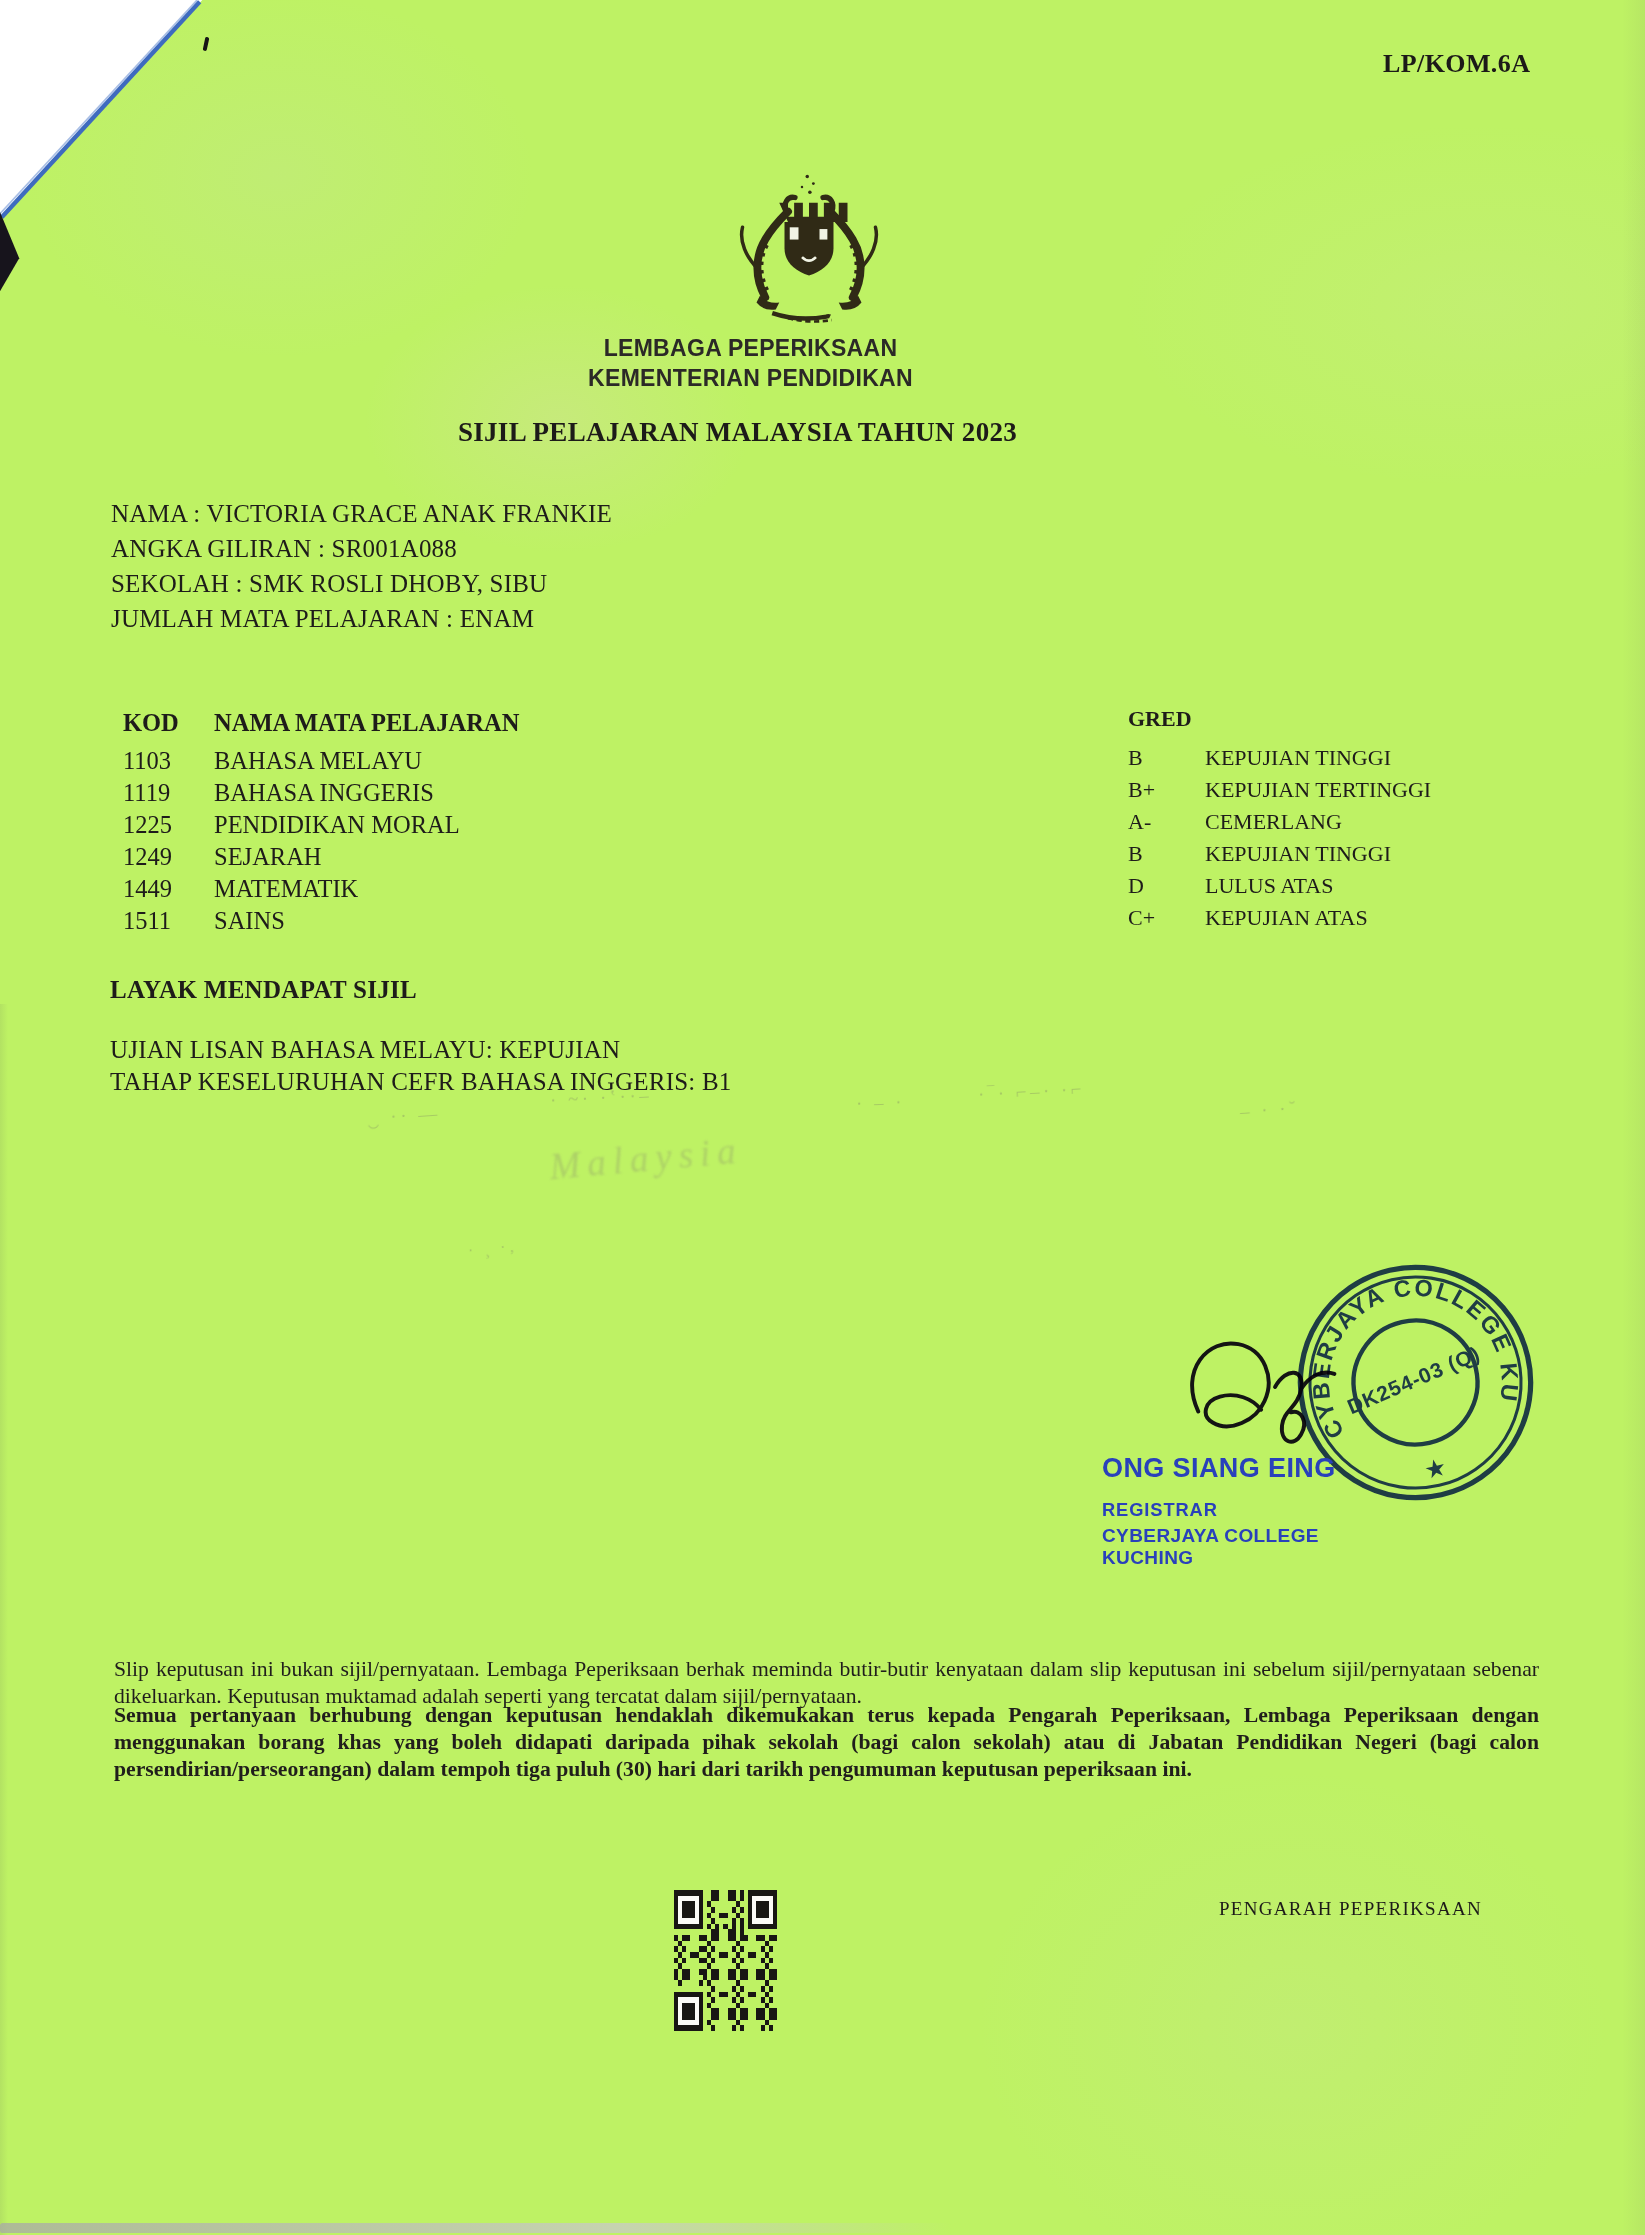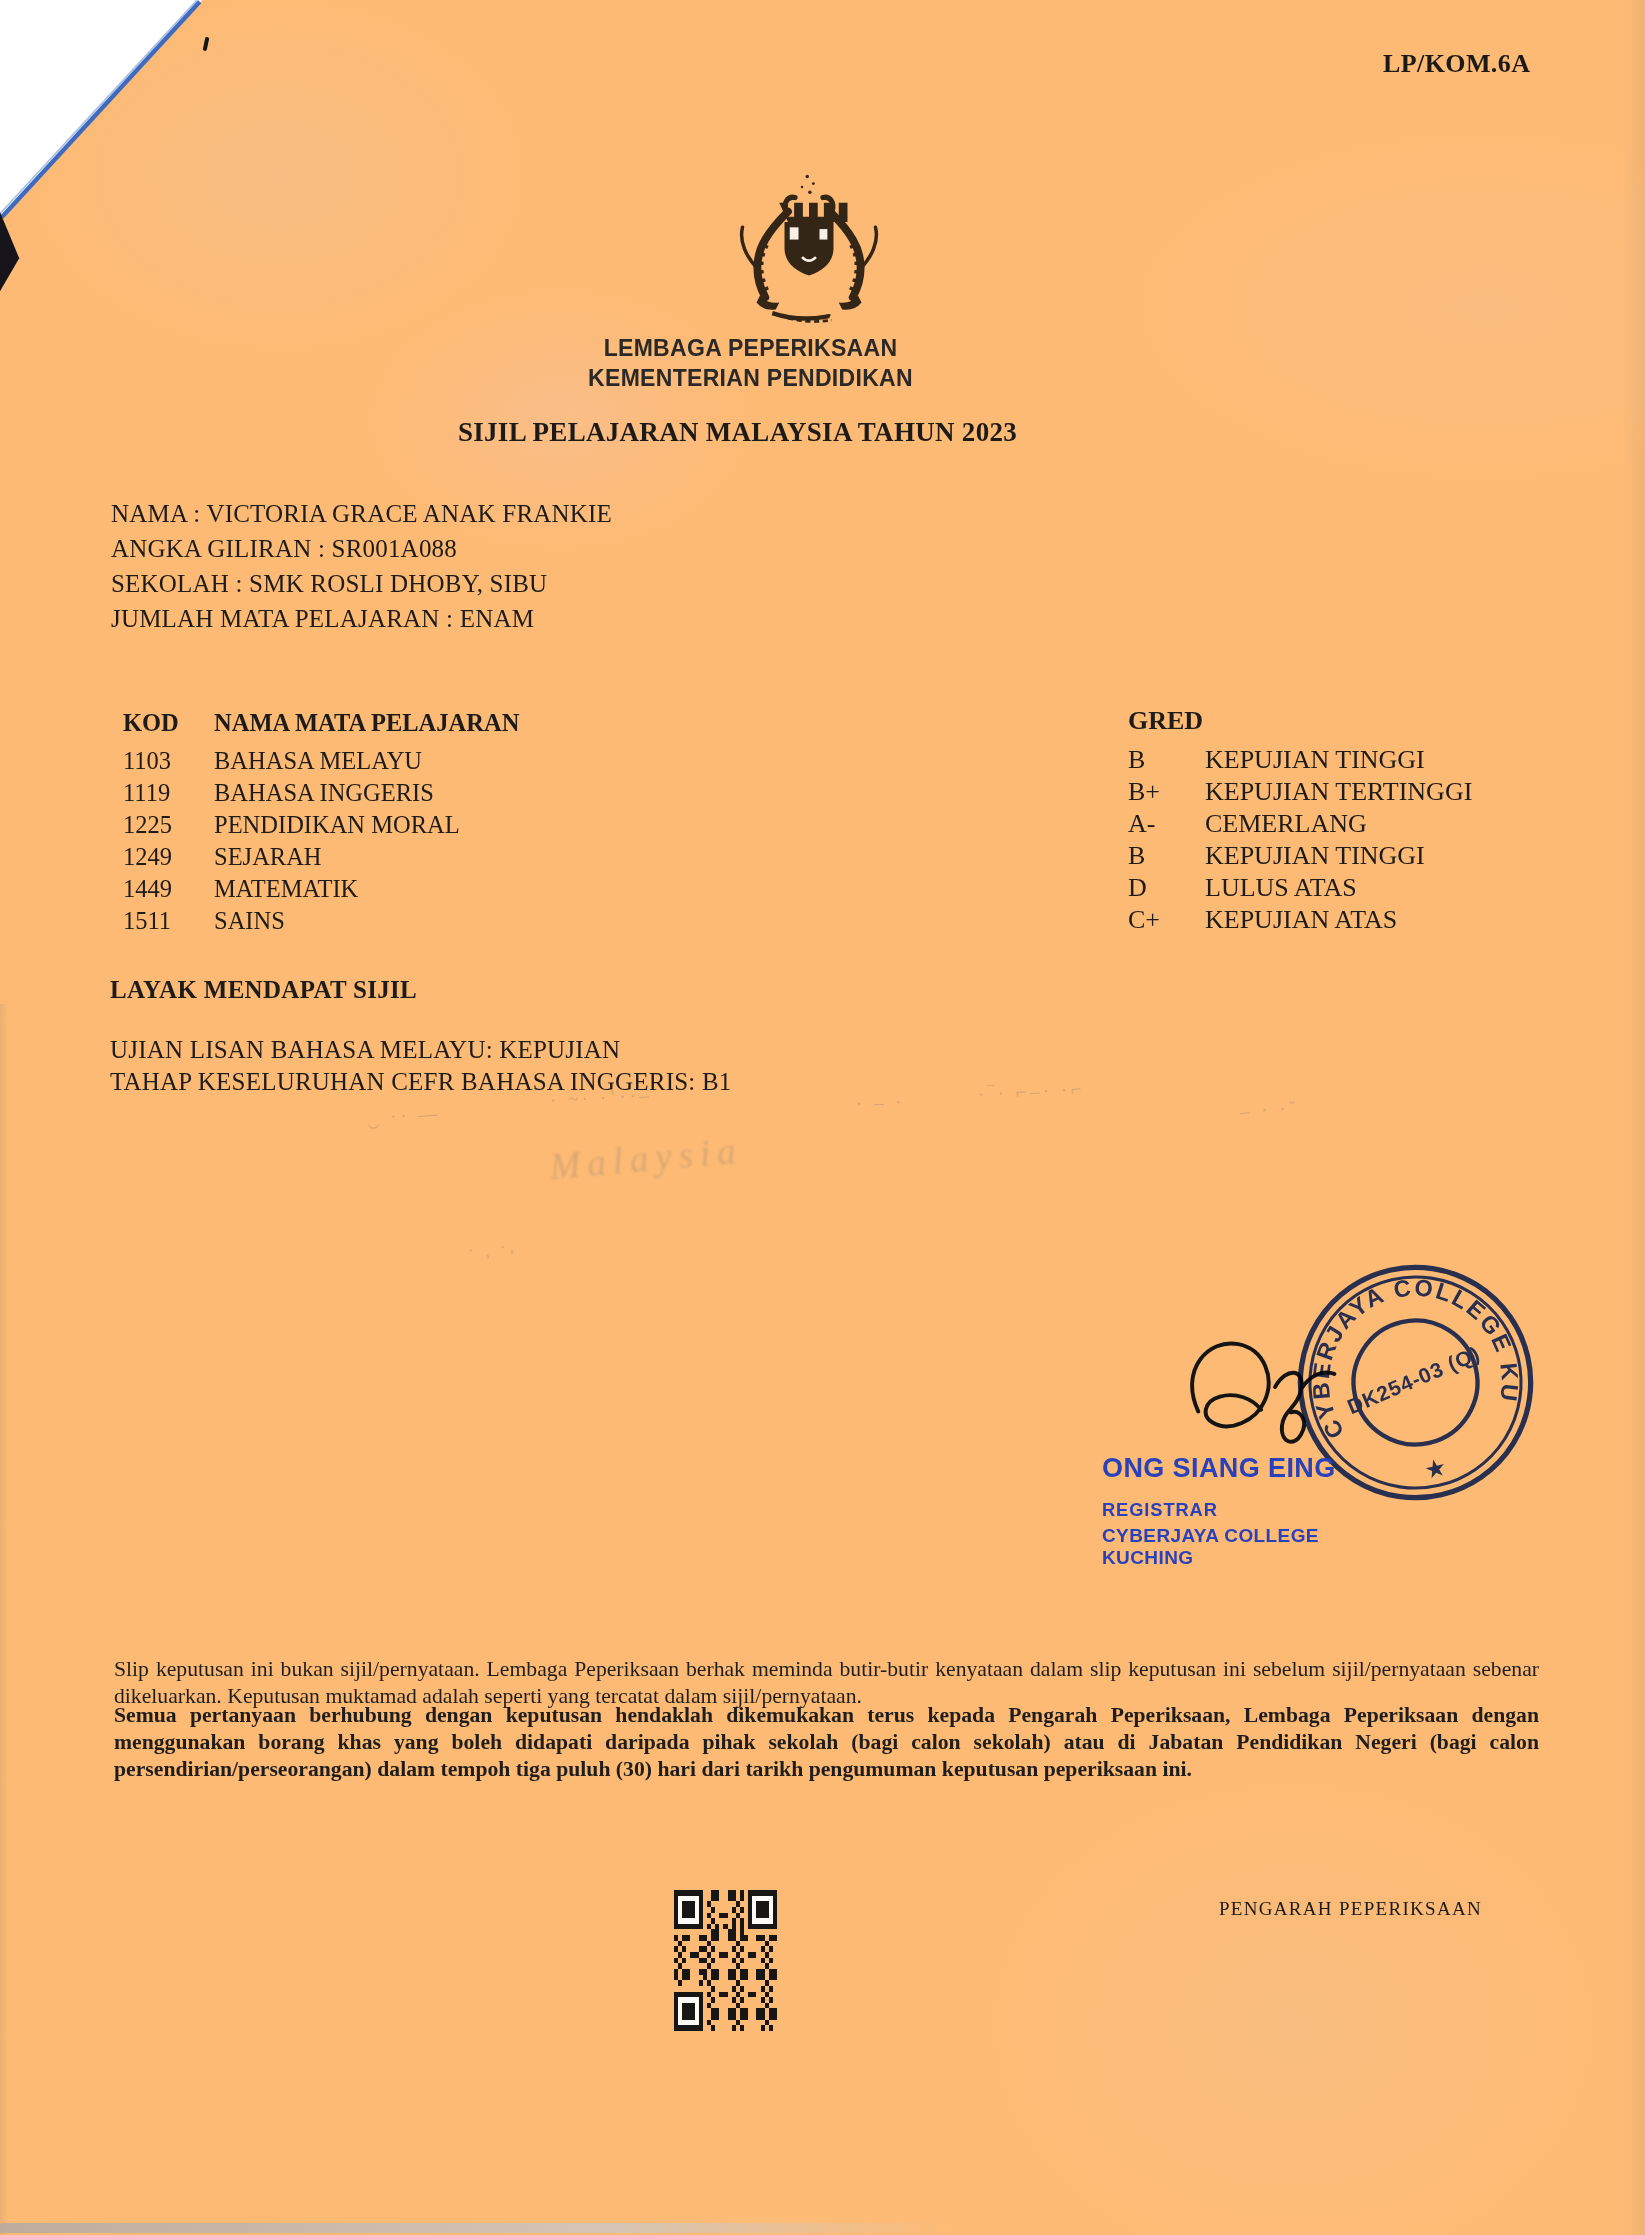--- a/index.html
+++ b/index.html
@@ -1,18 +1,18 @@
 <!DOCTYPE html>
 <html style="font-size:14px"><head>
 <meta charset="utf-8">
 <style>
   html,body{margin:0;padding:0;background:#ffffff;}
   .page{
     position:relative;width:1646px;height:2236px;overflow:hidden;
-    background:#fdba74;
+    background:#bef264;
     font-family:"Liberation Serif","DejaVu Serif",serif;
     color:#1e1c1a;
   }
   .noise{
     position:absolute;inset:0;pointer-events:none;
     background:
       radial-gradient(ellipse 279px 192px at 559px 419px, rgba(232,203,214,.20), transparent 70%),
       radial-gradient(ellipse 367px 262px at 279px 175px, rgba(205,205,210,.14), transparent 70%),
       radial-gradient(ellipse 454px 367px at 1293px 2026px, rgba(212,208,202,.12), transparent 70%),
       radial-gradient(ellipse 524px 262px at 1485px 306px, rgba(230,215,225,.10), transparent 70%);
@@ -30,21 +30,21 @@
   .ministry{left:445px;top:333px;width:611px;text-align:center;
     font-family:"Liberation Sans","DejaVu Sans",sans-serif;font-size:23px;font-weight:600;
     color:#2b2927;line-height:30px;letter-spacing:0.3px;}
   .doc-title{left:301px;top:417px;width:873px;text-align:center;
     font-size:27px;font-weight:bold;letter-spacing:0.3px;color:#1d1b19;}
   .details{left:111px;top:496px;font-size:25px;line-height:35px;letter-spacing:0.2px;white-space:nowrap;}
   .res-left{left:111px;top:709px;font-size:24.5px;}
   .res-left .hdr{font-weight:bold;height:38px;display:flex;}
   .res-left .row{height:32px;display:flex;}
   .res-left .c-kod{width:91px;flex:none;margin-left:12px;}
-  .res-right{left:1128px;top:706px;font-size:26px;}
+  .res-right{left:1128px;top:706px;font-size:22px;}
   .res-right .hdr{font-weight:bold;height:39px;}
   .res-right .row{height:32px;display:flex;}
   .res-right .c-gred{width:77px;flex:none;}
   .stmt1{left:110px;top:976px;font-size:25px;font-weight:600;letter-spacing:0.3px;}
   .stmt2{left:110px;top:1034px;font-size:25px;line-height:32px;letter-spacing:0.2px;}
   .wm-scribbles span{position:absolute;color:rgba(110,105,100,.30);font-size:19px;
     letter-spacing:3.5px;filter:blur(0.5px);white-space:nowrap;}
   .watermark{left:454px;top:1137px;width:384px;text-align:center;
     font-style:italic;font-size:37px;letter-spacing:7px;color:rgba(125,115,108,.26);
     transform:rotate(-5deg);filter:blur(1px);}

